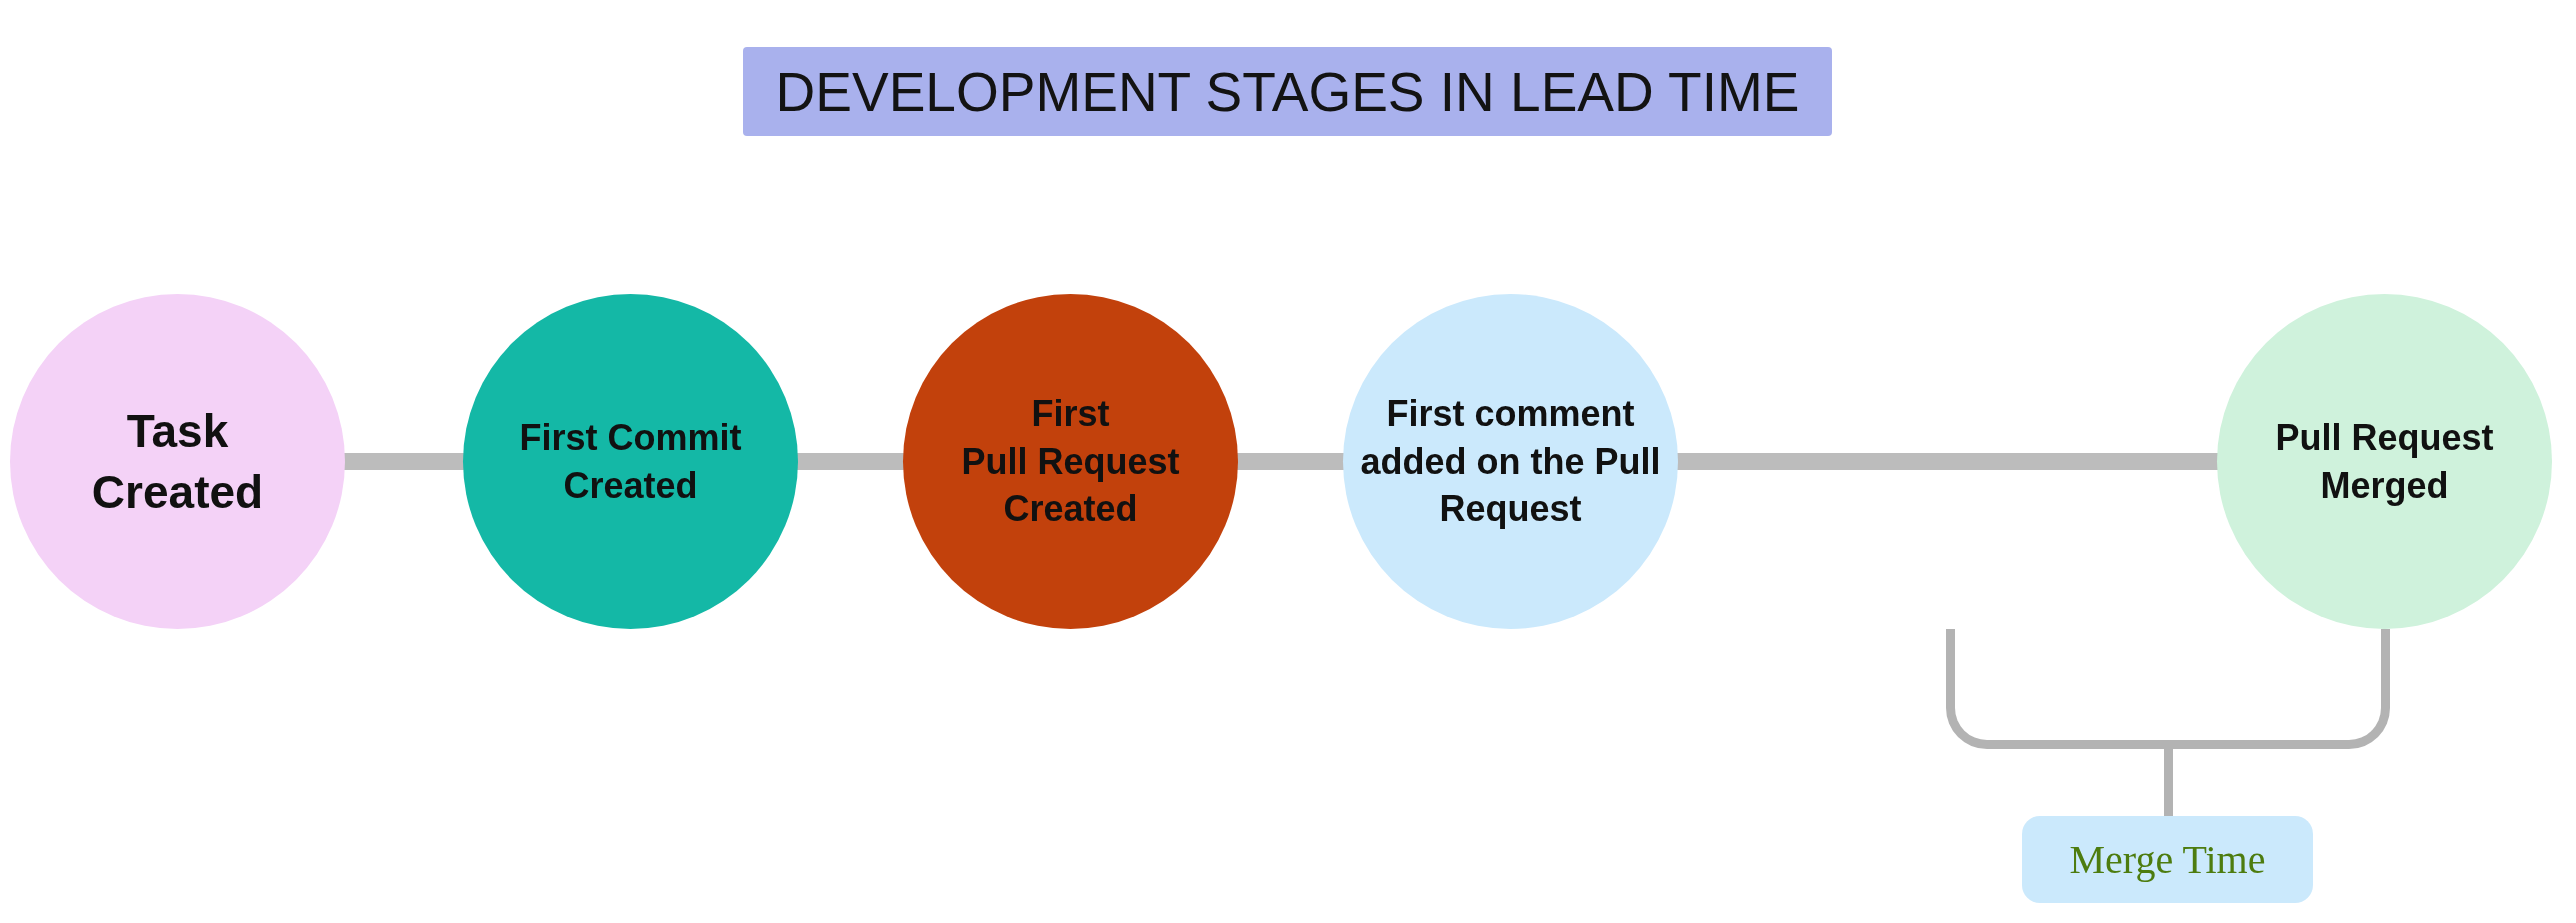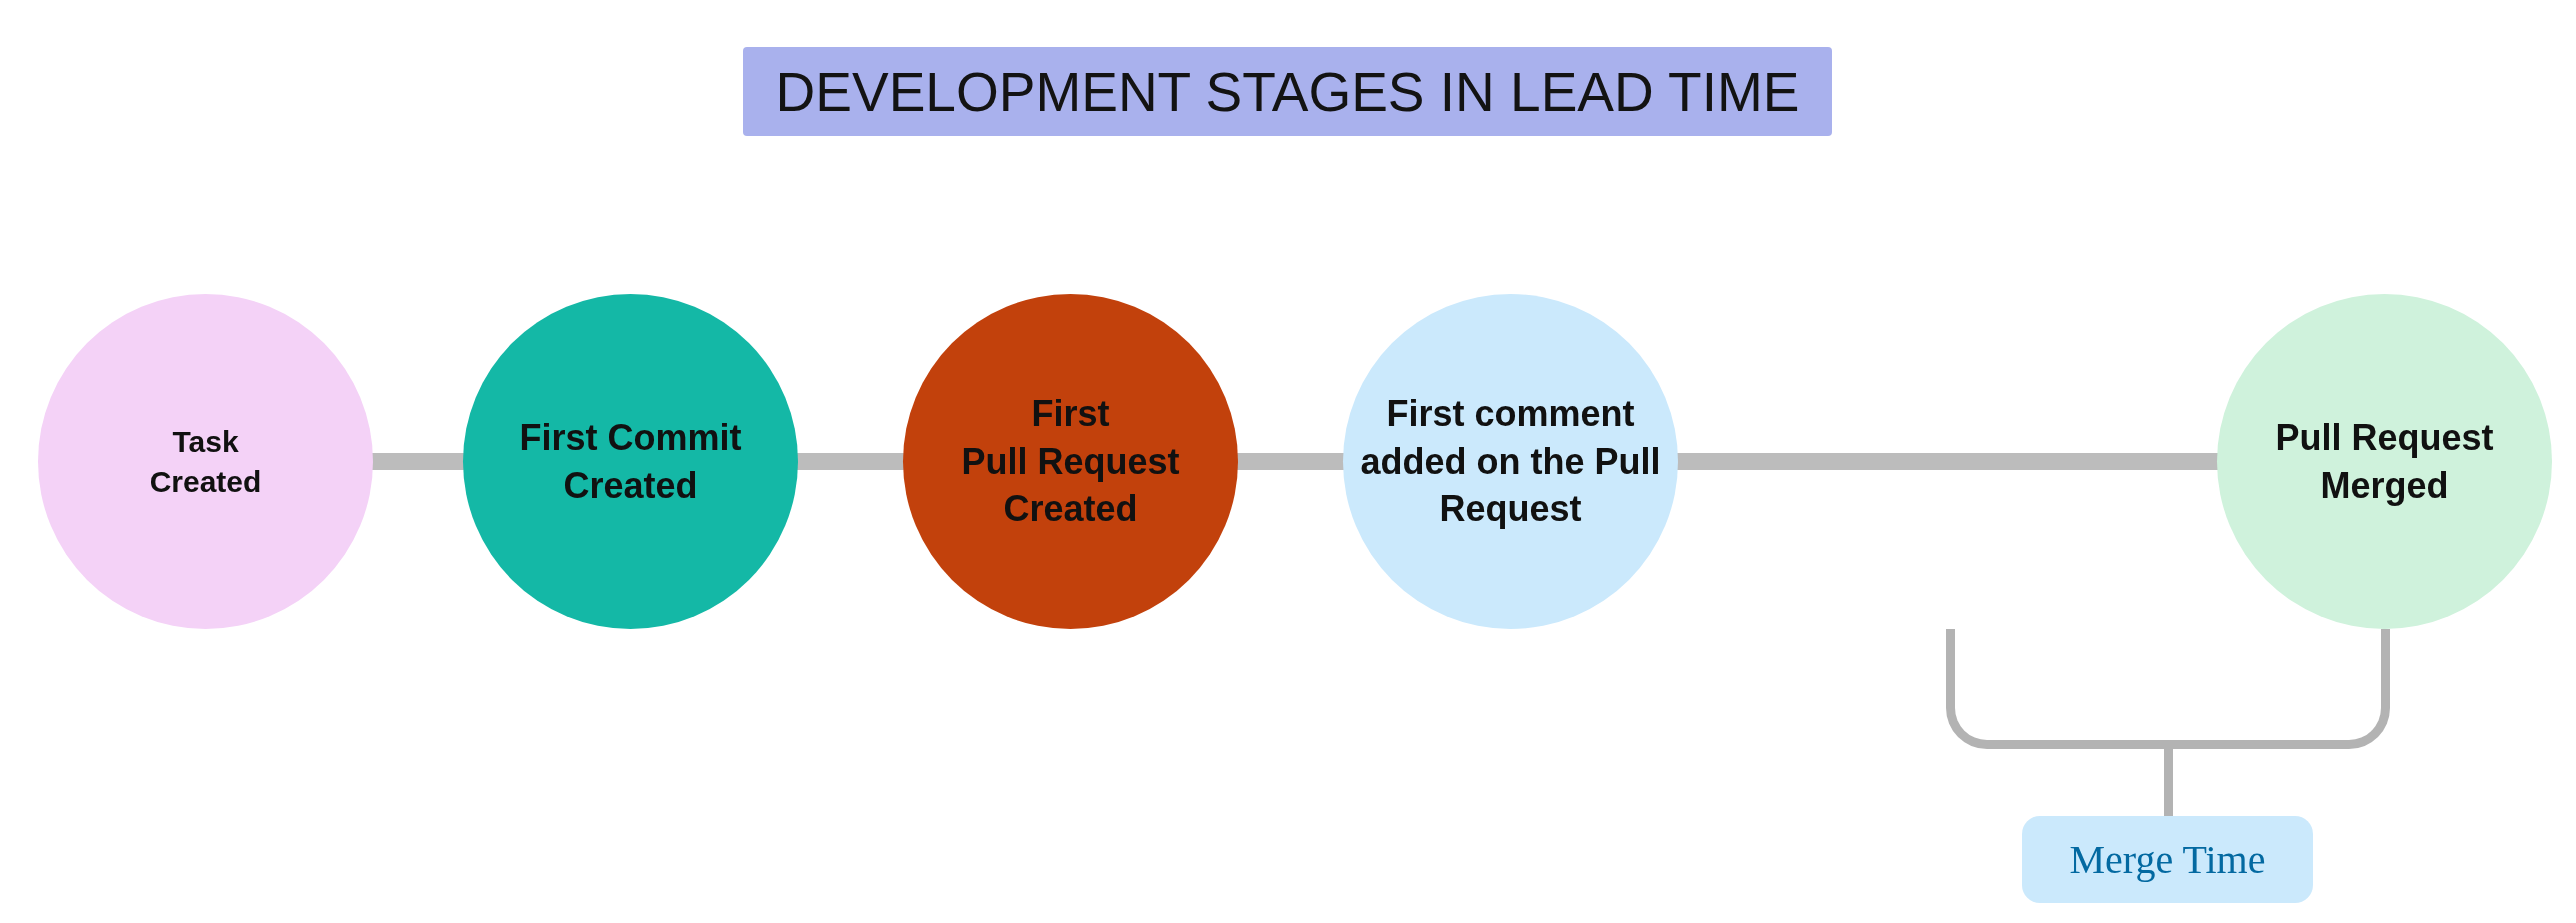--- a/index.html
+++ b/index.html
@@ -32,21 +32,21 @@
   .circle {
     position: absolute; top: 294px;
     width: 335px; height: 335px;
     border-radius: 50%;
     z-index: 2;
     display: flex; align-items: center; justify-content: center;
     text-align: center;
     font-weight: 700; font-size: 36px; line-height: 1.32; color: #111111;
   }
   .circle .lbl { white-space: pre-line; width: 100%; }
-  .c1 { left: 38px;   font-size: 30px; }
+  .c1 { left: 10px;   font-size: 46px; }
   .c2 { left: 463px;  }
   .c3 { left: 903px; }
   .c4 { left: 1343px; }
   .c5 { left: 1783px; }
   .c6 { left: 2217px; }
   
   .bracket {
     position: absolute;
     left: 1946px; top: 629px;
     width: 444px; height: 120px;
@@ -64,21 +64,21 @@
     width: 9px; height: 76px;
     z-index: 0;
   }
   .merge-box {
     position: absolute;
     left: 2022px; top: 816px;
     width: 291px; height: 87px;
     border-radius: 18px;
     display: flex; align-items: center; justify-content: center;
     font-family: cursive;
-    font-size: 40px; color: #0369a1;
+    font-size: 40px; color: #4d7c0f;
     z-index: 2;
     white-space: nowrap;
   }
 </style>
 </head>
 <body>
 
 <div class="canvas">
 
   <div class="title" style="background: rgb(169, 177, 237);">DEVELOPMENT STAGES IN LEAD TIME</div>

